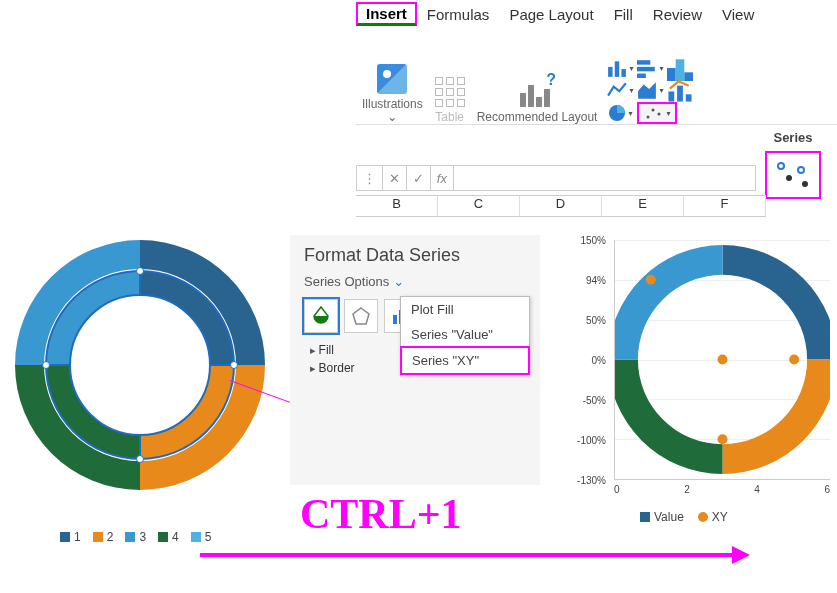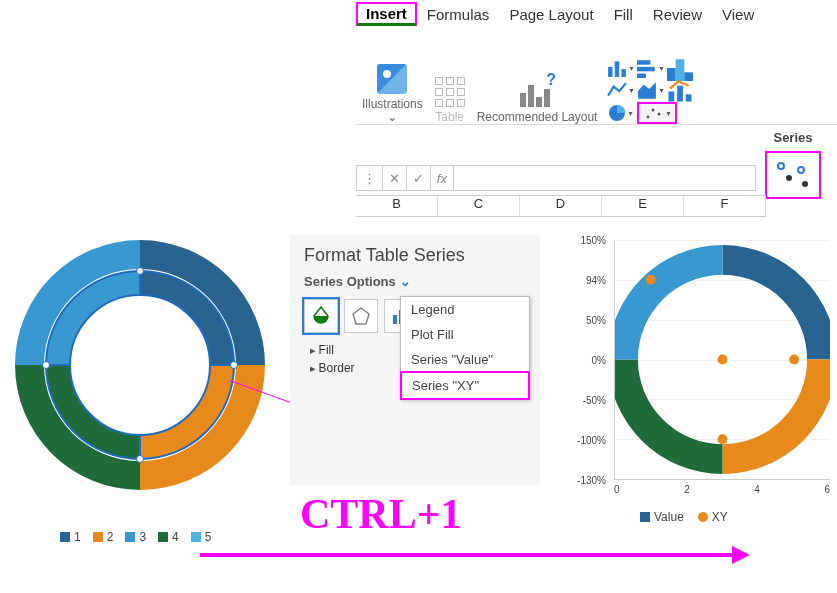--- a/index.html
+++ b/index.html
@@ -95,21 +95,21 @@
   .lg-item { display:flex; align-items:center; gap:4px; }
   .sw { width:10px; height:10px; }
 
   
   .fmt-pane {
     position:absolute; top:235px; left:290px; width:250px; height:250px;
     background:#f5f5f5; padding:10px 14px;
     font-size:13px;
   }
   .fmt-pane .title { font-size:18px; color:#444; margin-bottom:8px; font-weight:400; }
-  .fmt-pane .so { font-size:13px; font-weight:700; color:#555; }
+  .fmt-pane .so { font-size:13px; font-weight:400; color:#555; }
   .fmt-pane .so .chev { color:#2b7cd3; margin-left:4px; }
   .opt-icons { display:flex; gap:6px; margin:10px 0; }
   .opt-icons .oi { width:34px; height:34px; border:1px solid #ccc; display:flex; align-items:center; justify-content:center; background:#fff; }
   .opt-icons .oi.sel { outline:2px solid #2b7cd3; }
   .fmt-pane .exp { font-size:12px; color:#333; margin:4px 0 4px 6px; }
   .fmt-pane .exp::before { content:"▸ "; color:#555; font-size:11px; }
   .drop-menu {
     position:absolute; top:296px; left:400px; width:130px;
     background:#fff; border:1px solid #bbb; font-size:13px;
     box-shadow:1px 1px 4px rgba(0,0,0,.2);
@@ -326,21 +326,21 @@
     </div>
   <div class="lg-item">
       <span class="sw" style="background:#4fb0e2"></span>
       <span>5</span>
     </div>
 </div>
 
 <div class="pink-line"></div>
 
 <div class="fmt-pane">
-  <div class="title">Format Table Series</div>
+  <div class="title">Format Data Series</div>
   <div class="so">
     <span>Series Options</span><span class="chev">⌄</span>
   </div>
   <div class="opt-icons">
     <div class="oi sel">
       <svg width="22" height="22" viewBox="0 0 22 22">
           <path d="M11 2 L18 11 A7 7 0 1 1 4 11 Z" fill="none" stroke="#107c10" stroke-width="1.5"></path>
           <path d="M4 11 A7 7 0 0 0 18 11 Z" fill="#107c10"></path>
         </svg>
     </div>
@@ -355,21 +355,20 @@
           <rect x="9" y="5" width="4" height="14" fill="#2b7cd3"></rect>
           <rect x="15" y="12" width="4" height="7" fill="#2b7cd3"></rect>
         </svg>
     </div>
   </div>
   <div class="exp">Fill</div>
   <div class="exp">Border</div>
 </div>
 
 <div class="drop-menu">
-  <div>Legend</div>
   <div>Plot Fill</div>
   <div>Series "Value"</div>
   <div class="sel">Series "XY"</div>
 </div>
 
 <div class="ctrl1">CTRL+1</div>
 
 <div class="big-arrow">
   <div class="line"></div>
     <div class="head"></div>

